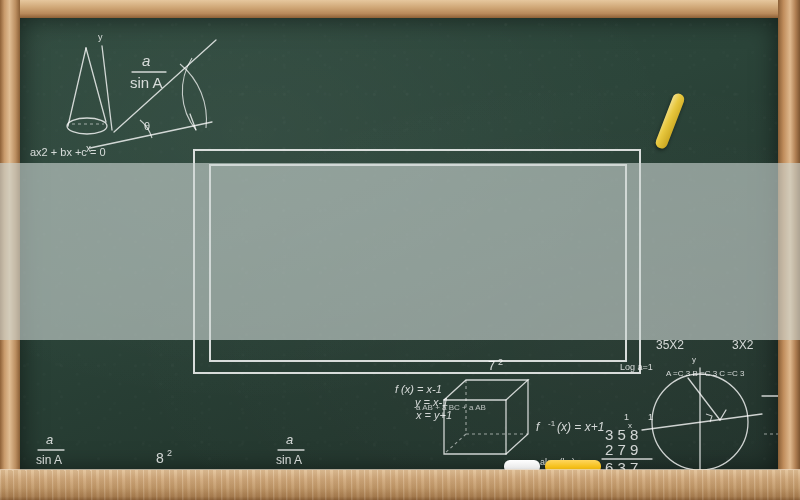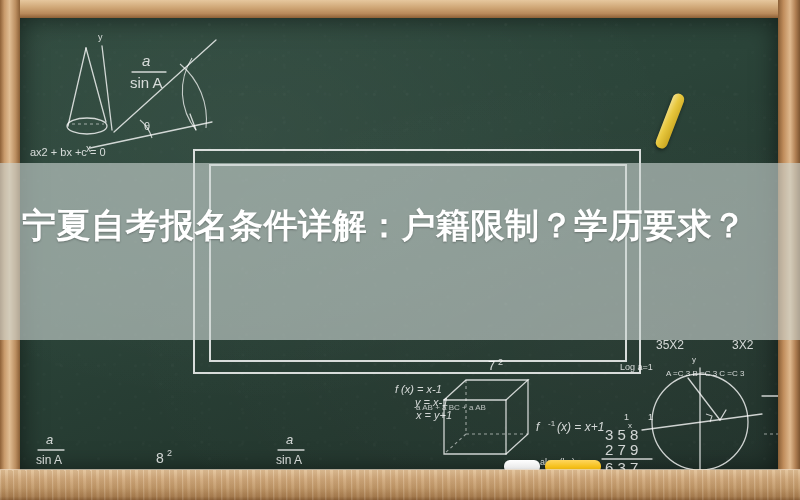--- a/index.html
+++ b/index.html
@@ -221,20 +221,19 @@
     </svg>
 
     <div class="deco-rect deco-outer"></div>
     <div class="deco-rect deco-inner"></div>
   </div>
 
   <div class="chalk-stick"></div>
 
   <div class="band"></div>
 
-  <div class="title">宁夏自考报名条件详解：户籍限制？学历要求？</div>
 
   <div class="tray-chalk tray-chalk-white"></div>
   <div class="tray-chalk tray-chalk-yellow"></div>
 
   <div class="ledge-lip"></div>
   <div class="wood-ledge"></div>
 </div>
 
 </body></html>

